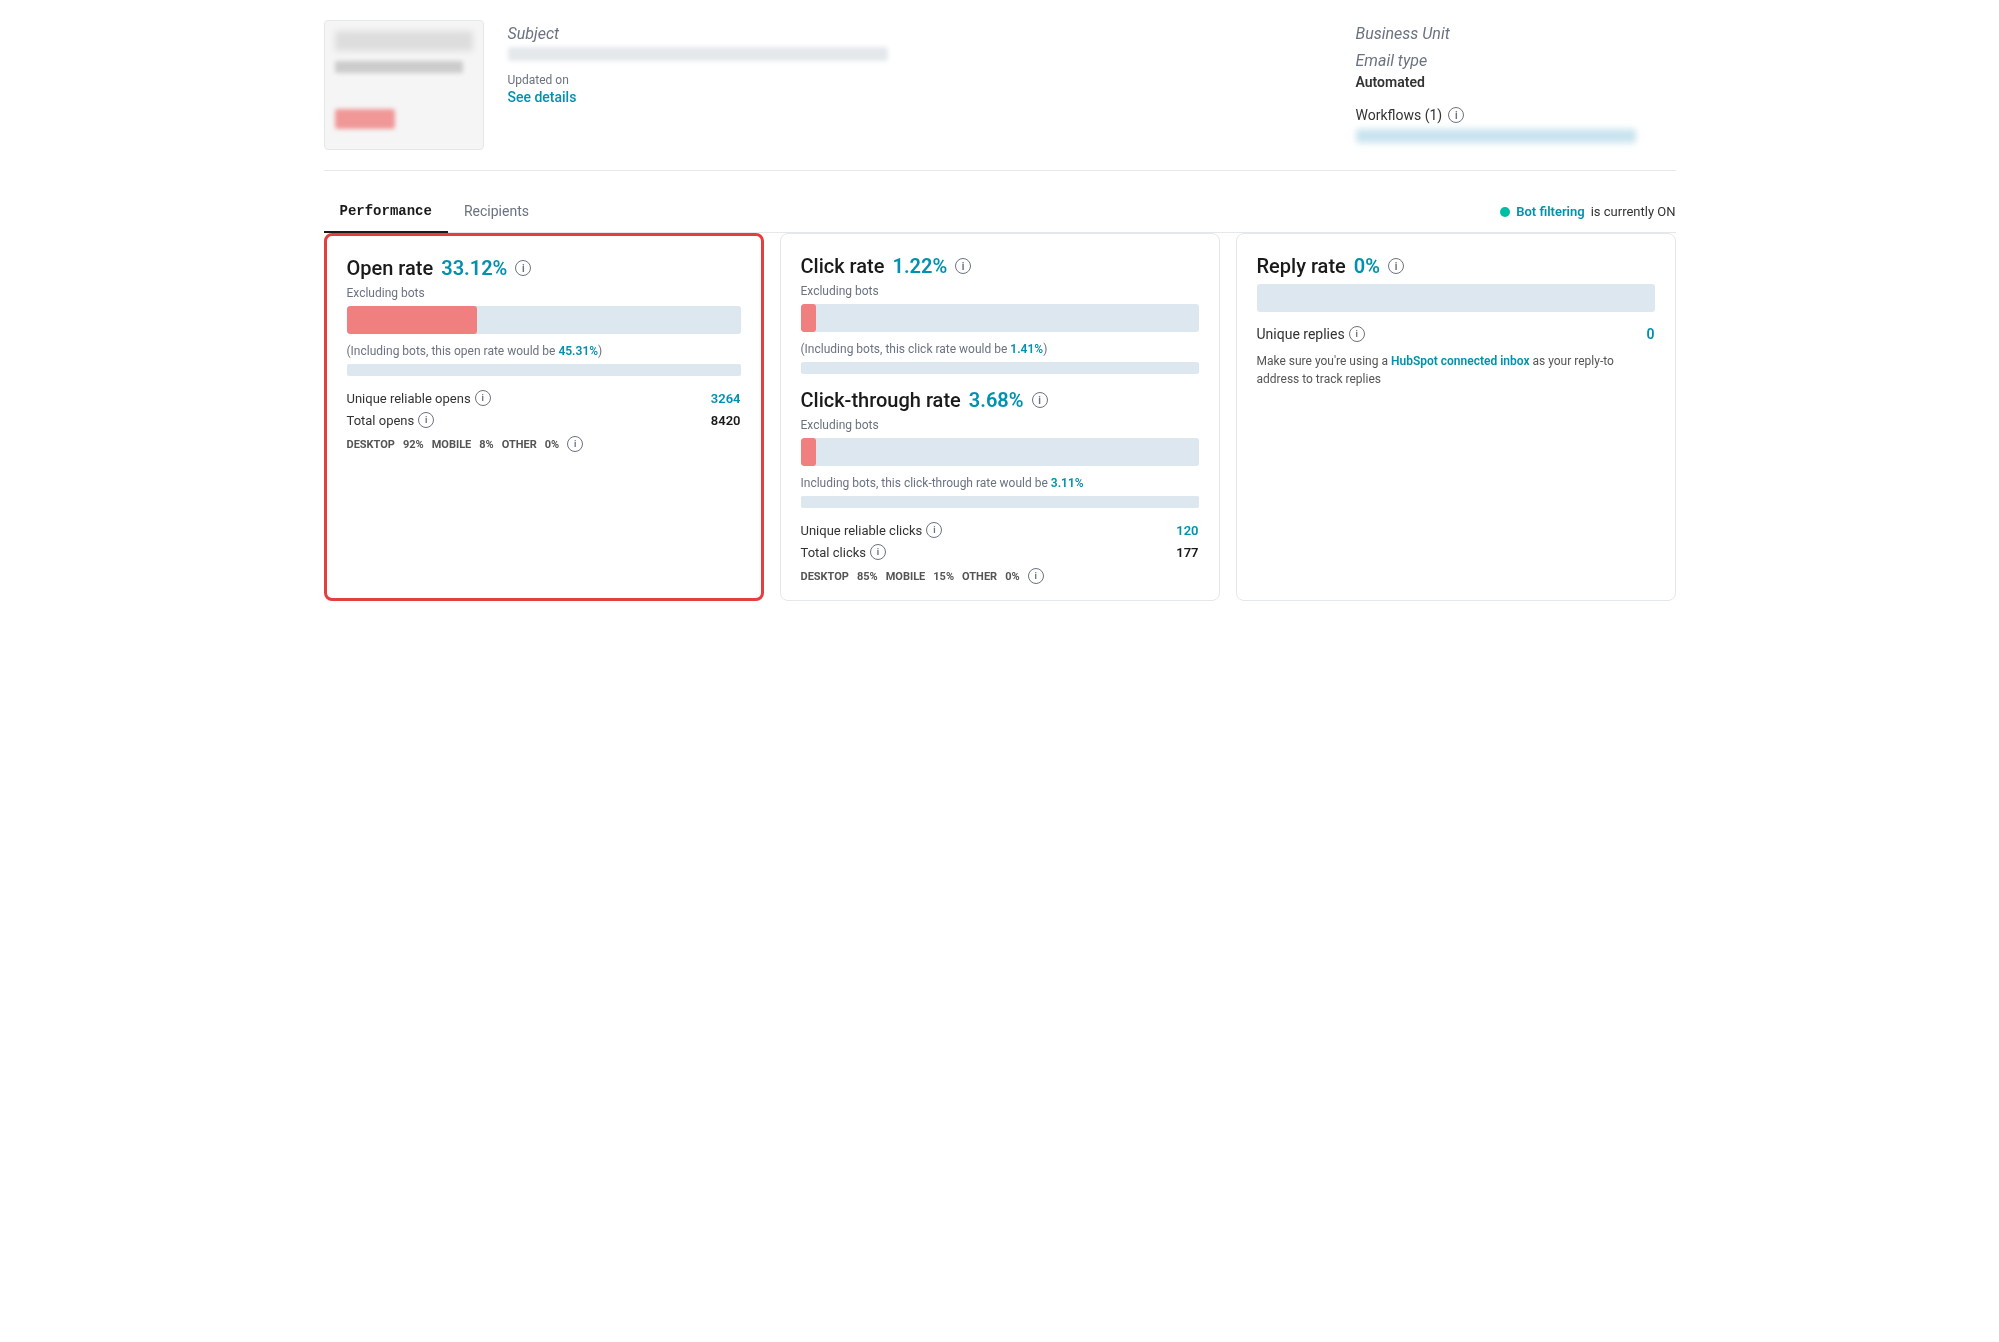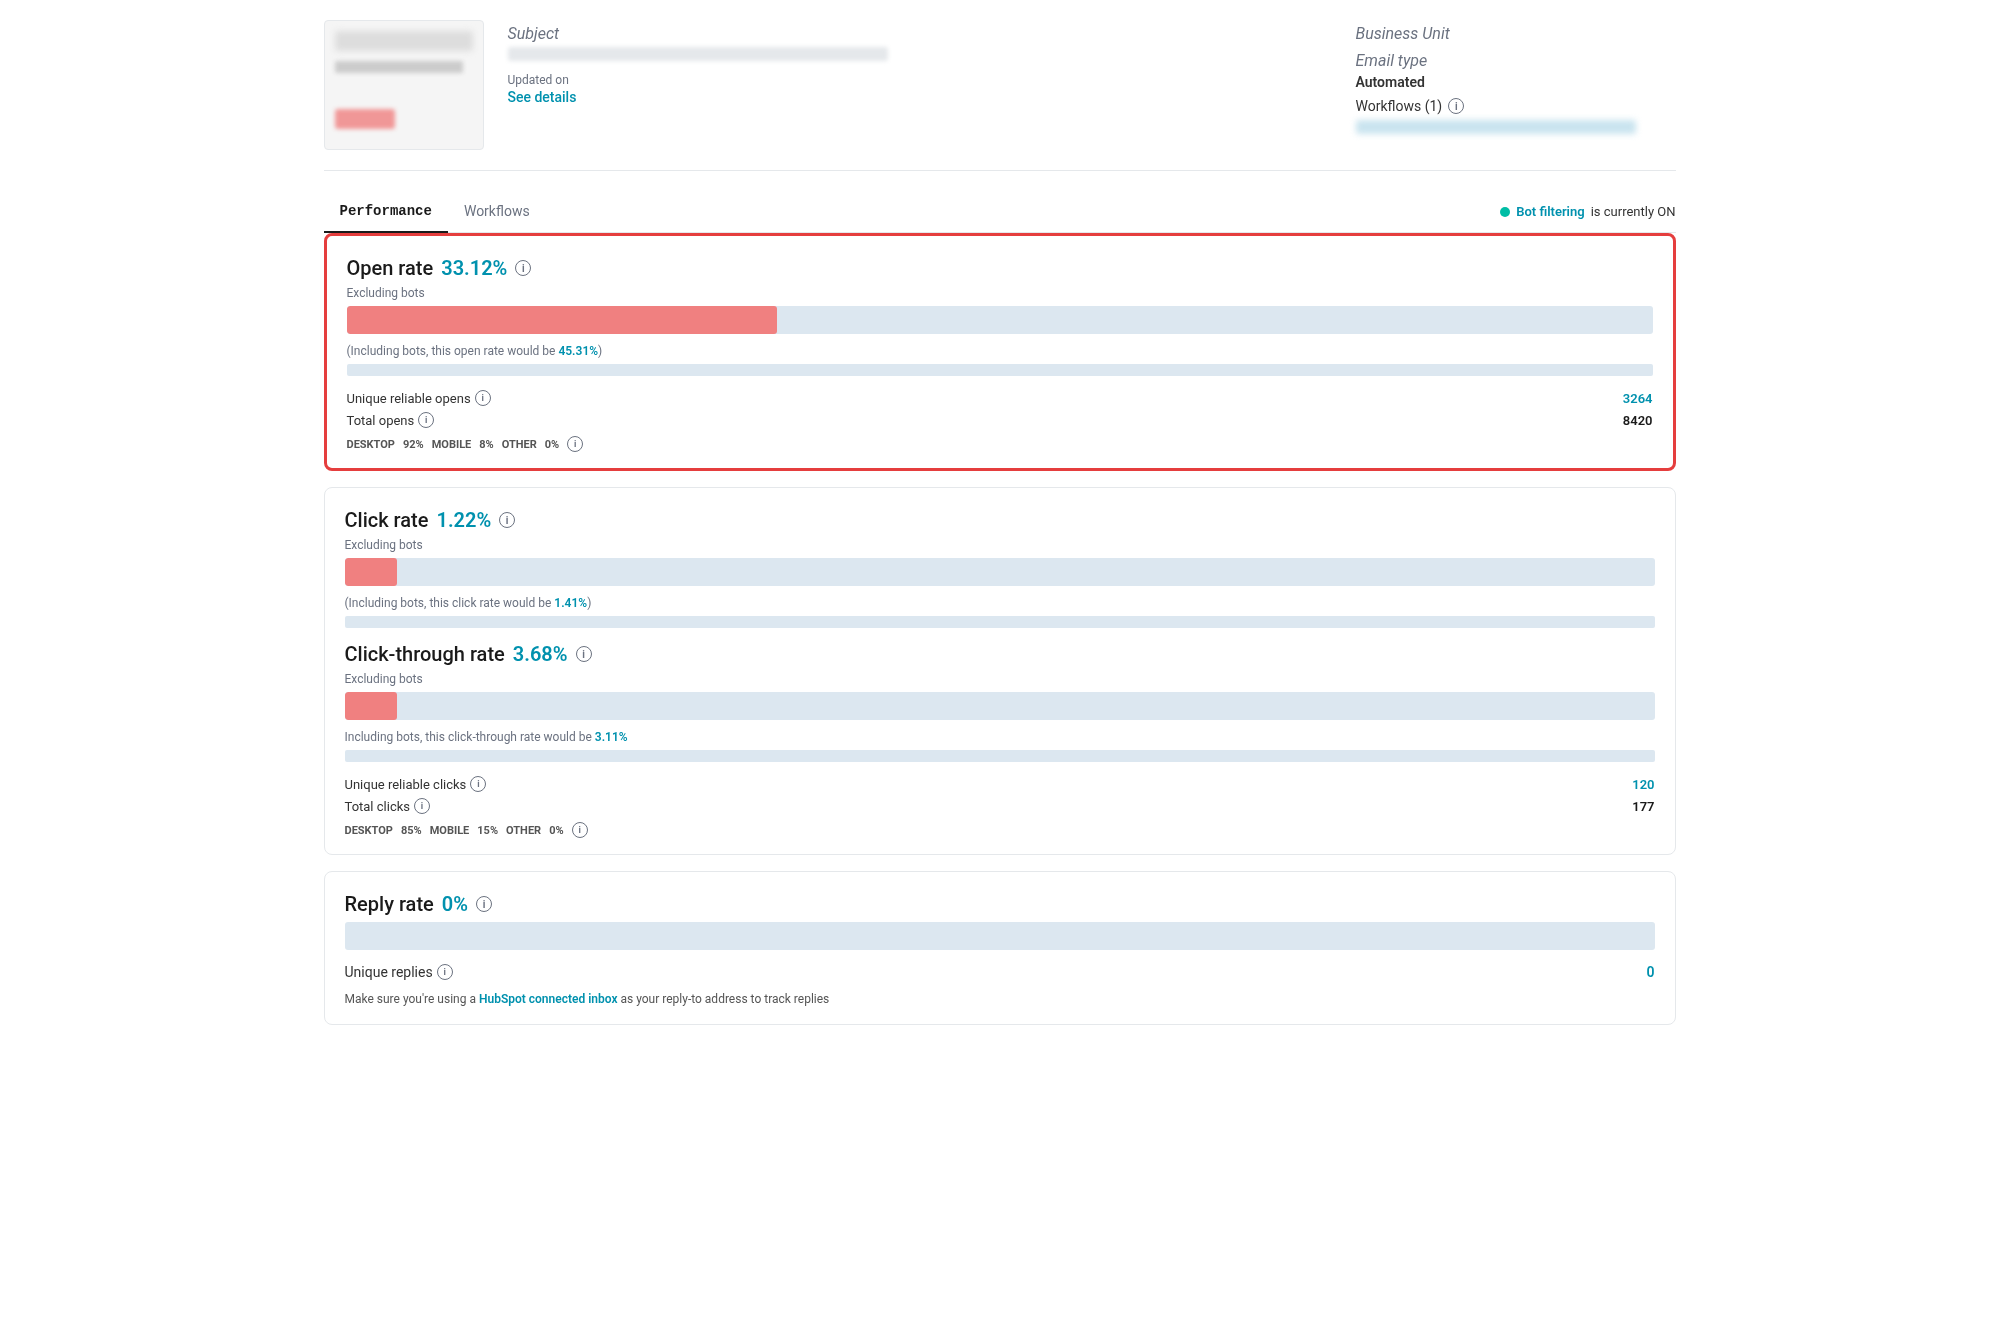--- a/index.html
+++ b/index.html
@@ -122,21 +122,21 @@
 
     .email-right-meta {
       min-width: 320px;
       padding-top: 4px;
     }
 
     .email-type-value {
       font-size: 14px;
       font-weight: 600;
       color: #333;
-      margin-bottom: 8px;
+      margin-bottom: 17px;
     }
 
     .workflows-row {
       display: flex;
       align-items: center;
       gap: 6px;
       margin-bottom: 6px;
     }
 
     .workflow-value-blur {
@@ -208,21 +208,21 @@
     }
 
     .sent-delivered .num {
       color: #0091ae;
       font-weight: 600;
     }
 
     
     .stats-cards {
       display: grid;
-      grid-template-columns: 1fr;
+      grid-template-columns: 1fr 1fr 1fr;
       gap: 16px;
     }
 
     .stat-card {
       border: 1px solid #e5e8eb;
       border-radius: 8px;
       padding: 20px 20px 16px 20px;
       background: #fff;
     }
 
@@ -397,21 +397,21 @@
         <span>Workflows (1)</span>
         <span class="info-icon">i</span>
       </div>
       <div class="workflow-value-blur"></div>
     </div>
   </div>
 
   <div class="tabs-bar">
     <div class="tabs-left">
       <div class="tab-item active">Performance</div>
-      <div class="tab-item">Workflows</div>
+      <div class="tab-item">Recipients</div>
     </div>
     <div class="bot-filtering">
       <span class="bot-dot"></span>
       <span class="bot-filtering-bold">Bot filtering</span>
       <span>is currently ON</span>
     </div>
   </div>
 
 
   <div class="stats-cards">

